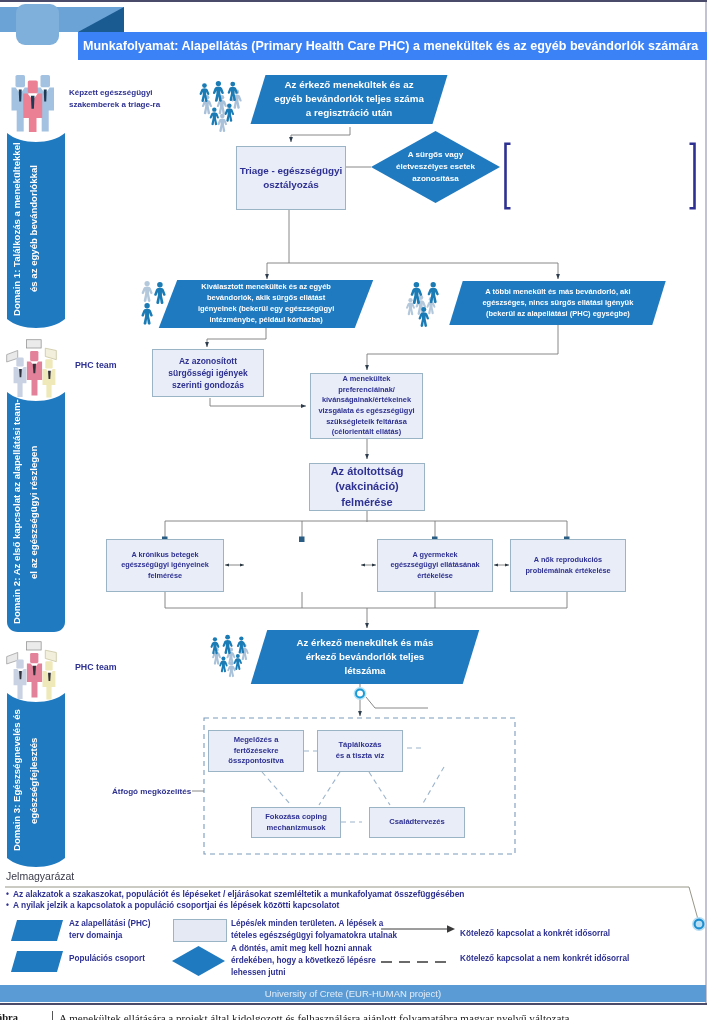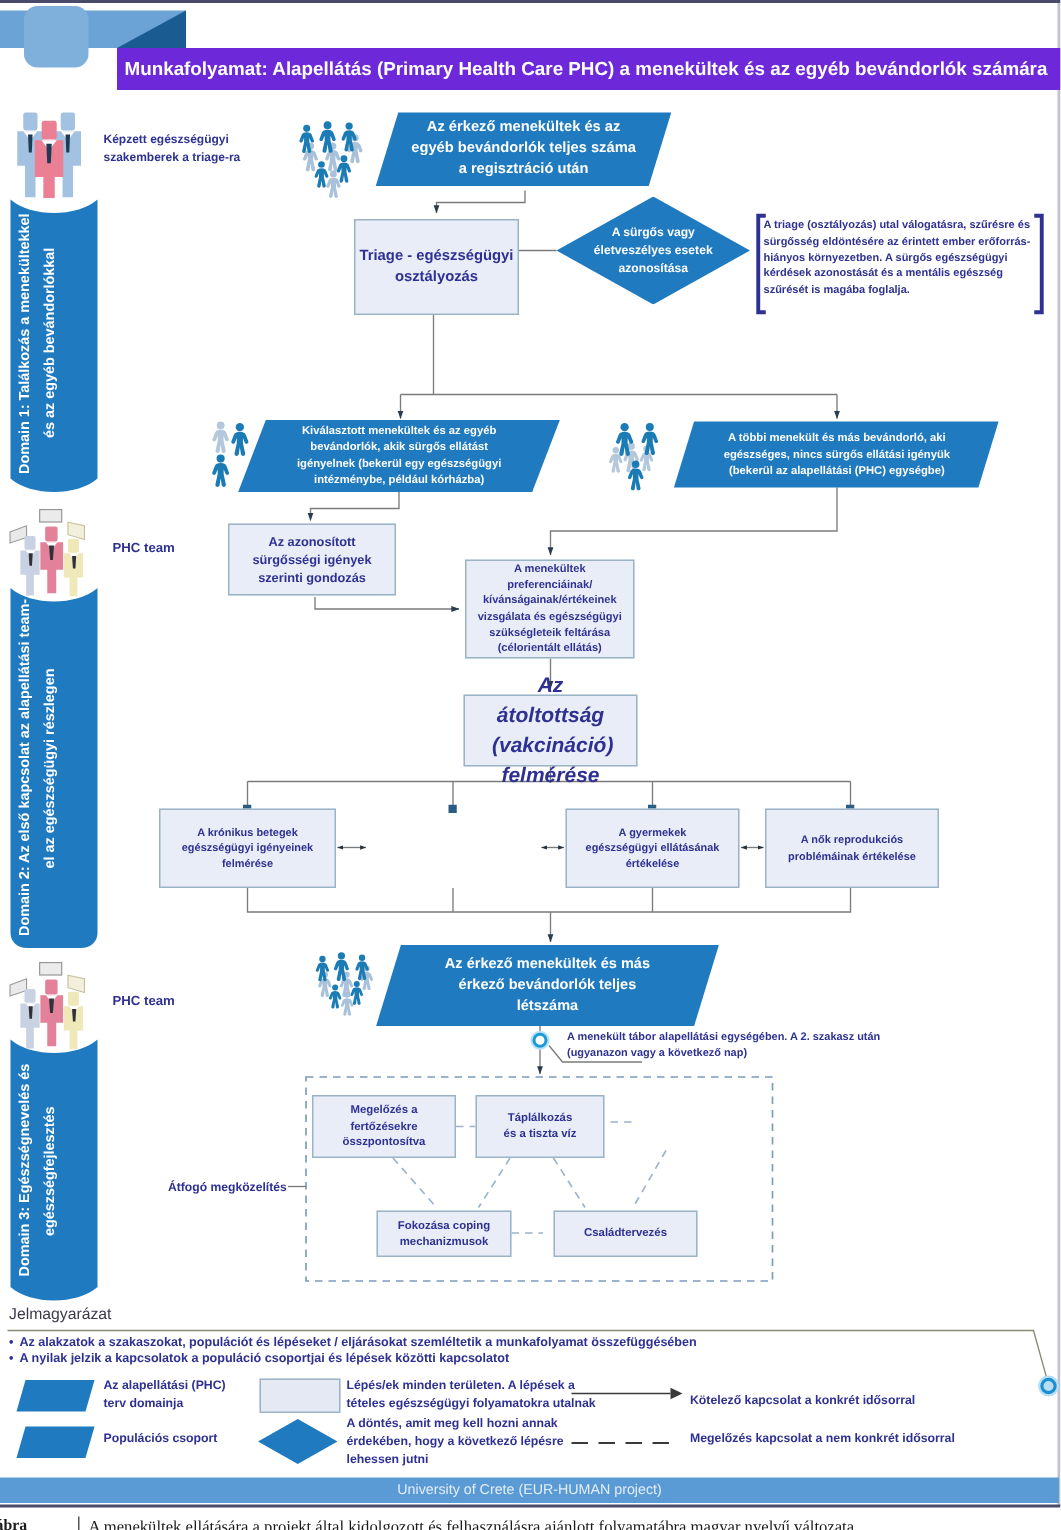--- a/index.html
+++ b/index.html
@@ -8,21 +8,21 @@
   .abs{position:absolute;}
   
   #topline{left:0;top:0;width:707px;height:2px;background:#4a4a6a;}
   #rightline{left:705px;top:2px;width:1.5px;height:1002px;background:#c2c2d2;}
   #botline{left:0;top:1003px;width:707px;height:1.5px;background:#4a4a6a;}
 
   
   #hdrbar{left:0;top:7px;width:124px;height:25px;background:#6ba3d6;}
   #hdrknob{left:16px;top:4px;width:43px;height:41px;background:#7fb0dc;border-radius:9px;}
   #hdrtri{left:78px;top:7px;width:0;height:0;border-left:46px solid transparent;border-bottom:25px solid #1a5b91;}
-  #hdrtitle{left:78px;top:32px;width:629px;height:28px;background:#6d28d9;color:#fff;
+  #hdrtitle{left:78px;top:32px;width:629px;height:28px;background:#3b82f6;color:#fff;
     font-size:12.55px;font-weight:bold;display:flex;align-items:center;padding-left:5px;box-sizing:border-box;white-space:nowrap;}
 
   
   .dlabel{position:absolute;color:#fff;font-weight:bold;
      writing-mode:vertical-rl;transform:rotate(180deg);text-align:center;line-height:1.75;}
   #dom1l{left:9px;top:141px;width:54px;height:176px;font-size:9.6px;}
   #dom2l{left:9px;top:399px;width:54px;height:226px;font-size:9.6px;}
   #dom3l{left:9px;top:703px;width:54px;height:155px;font-size:9.6px;}
 
   .para{position:absolute;background:#1f7ac0;color:#fff;display:flex;align-items:center;
@@ -46,21 +46,21 @@
   #n-note{left:509px;top:145px;width:178px;height:66px;color:#2e3192;font-size:7.35px;
      font-weight:bold;line-height:1.47;box-sizing:border-box;}
   #n-selected{left:168px;top:280px;width:196px;height:48px;font-size:7.5px;transform:skewX(-21deg);}
   #n-selected > span{transform:skewX(21deg);width:152px;}
   #n-others{left:456px;top:281px;width:203px;height:44px;font-size:7.5px;}
   #n-others > span{width:172px;}
   #n-urgcare{left:152px;top:349px;width:112px;height:48px;font-size:8.5px;}
   #n-urgcare > span{width:97px;}
   #n-pref{left:310px;top:373px;width:113px;height:66px;font-size:7.4px;}
   #n-pref > span{width:99px;}
-  #n-vacc{left:309px;top:463px;width:116px;height:48px;font-size:14px;font-style:italic;}
+  #n-vacc{left:309px;top:463px;width:116px;height:48px;font-size:11px;}
   #n-vacc > span{width:78px;}
   #n-chronic{left:106px;top:539px;width:118px;height:53px;font-size:7.3px;}
   #n-chronic > span{width:108px;}
   #n-mental{left:245px;top:539px;width:115px;height:53px;font-size:7.3px;}
   #n-mental > span{width:96px;}
   #n-children{left:377px;top:539px;width:116px;height:53px;font-size:7.3px;}
   #n-children > span{width:92px;}
   #n-women{left:510px;top:539px;width:116px;height:53px;font-size:7.3px;}
   #n-women > span{width:110px;}
   #n-arrivals2{left:259px;top:630px;width:212px;height:54px;font-size:9.7px;}
@@ -345,23 +345,20 @@
   </div>
 
   <div class="diamond" id="n-urgent">
     <span class="dtext">A sürgős vagy életveszélyes esetek azonosítása</span>
   </div>
 
   <svg class="abs" id="n-note-br" style="left:503px;top:143px;" width="194" height="66" viewBox="0 0 194 66">
     <path d="M7.5,0.8 L2.5,0.8 L2.5,65.2 L7.5,65.2" fill="none" stroke="#2e3192" stroke-width="2.6"></path>
     <path d="M186.5,0.8 L191.5,0.8 L191.5,65.2 L186.5,65.2" fill="none" stroke="#2e3192" stroke-width="2.6"></path>
   </svg>
-  <div class="abs" id="n-note">
-    <span>A triage (osztályozás) utal válogatásra, szűrésre és sürgősség eldöntésére az érintett ember erőforrás-hiányos környezetben. A sürgős egészségügyi kérdések azonostását és a mentális egészség szűrését is magába foglalja.</span>
-  </div>
 
   <div class="para" id="n-selected">
     <span>Kiválasztott menekültek és az egyéb bevándorlók, akik sürgős ellátást igényelnek (bekerül egy egészségügyi intézménybe, például kórházba)</span>
   </div>
 
   <div class="para" id="n-others">
     <span>A többi menekült és más bevándorló, aki egészséges, nincs sürgős ellátási igényük (bekerül az alapellátási (PHC) egységbe)</span>
   </div>
 
   <div class="rect" id="n-urgcare">
@@ -383,23 +380,20 @@
     <span>A gyermekek egészségügyi ellátásának értékelése</span>
   </div>
   <div class="rect" id="n-women">
     <span>A nők reprodukciós problémáinak értékelése</span>
   </div>
 
   <div class="para" id="n-arrivals2">
     <span>Az érkező menekültek és más érkező bevándorlók teljes létszáma</span>
   </div>
 
-  <div class="abs" id="n-campnote">
-    <span>A menekült tábor alapellátási egységében. A 2. szakasz után (ugyanazon vagy a következő nap)</span>
-  </div>
 
   <div class="rect" id="n-prev">
     <span>Megelőzés a fertőzésekre összpontosítva</span>
   </div>
   <div class="rect" id="n-nutr">
     <span>Táplálkozás és&nbsp;a&nbsp;tiszta&nbsp;víz</span>
   </div>
   <div class="rect" id="n-coping">
     <span>Fokozása coping mechanizmusok</span>
   </div>
@@ -442,21 +436,21 @@
 
   <div class="abs lgpara" id="lg-s3"></div>
   <div class="abs lg-t" id="lg-t3">Populációs csoport</div>
 
   <div class="abs lgdiam" id="lg-s4"></div>
   <div class="abs lg-t" id="lg-t4">A döntés, amit meg kell hozni annak érdekében, hogy a következő lépésre lehessen jutni</div>
 
   <svg class="abs" id="lg-s5" style="left:381px;top:956px;" width="75" height="12" viewBox="0 0 75 12">
     <path d="M0,6 L70,6" stroke="#3a3a3a" stroke-width="1.3" fill="none" stroke-dasharray="11,7"></path>
   </svg>
-  <div class="abs lg-t" id="lg-t5">Megelőzés kapcsolat a nem konkrét idősorral</div>
+  <div class="abs lg-t" id="lg-t5">Kötelező kapcsolat a nem konkrét idősorral</div>
 
   <div class="abs" id="footbar">
     <span>University of Crete (EUR-HUMAN project)</span>
   </div>
 
   <div class="abs" id="cap-prefix">ábra</div>
   <div class="abs" id="cap-bar"></div>
   <div class="abs" id="cap-text">A menekültek ellátására a projekt által kidolgozott és felhasználásra ajánlott folyamatábra magyar nyelvű változata.</div>
 </div>
 

